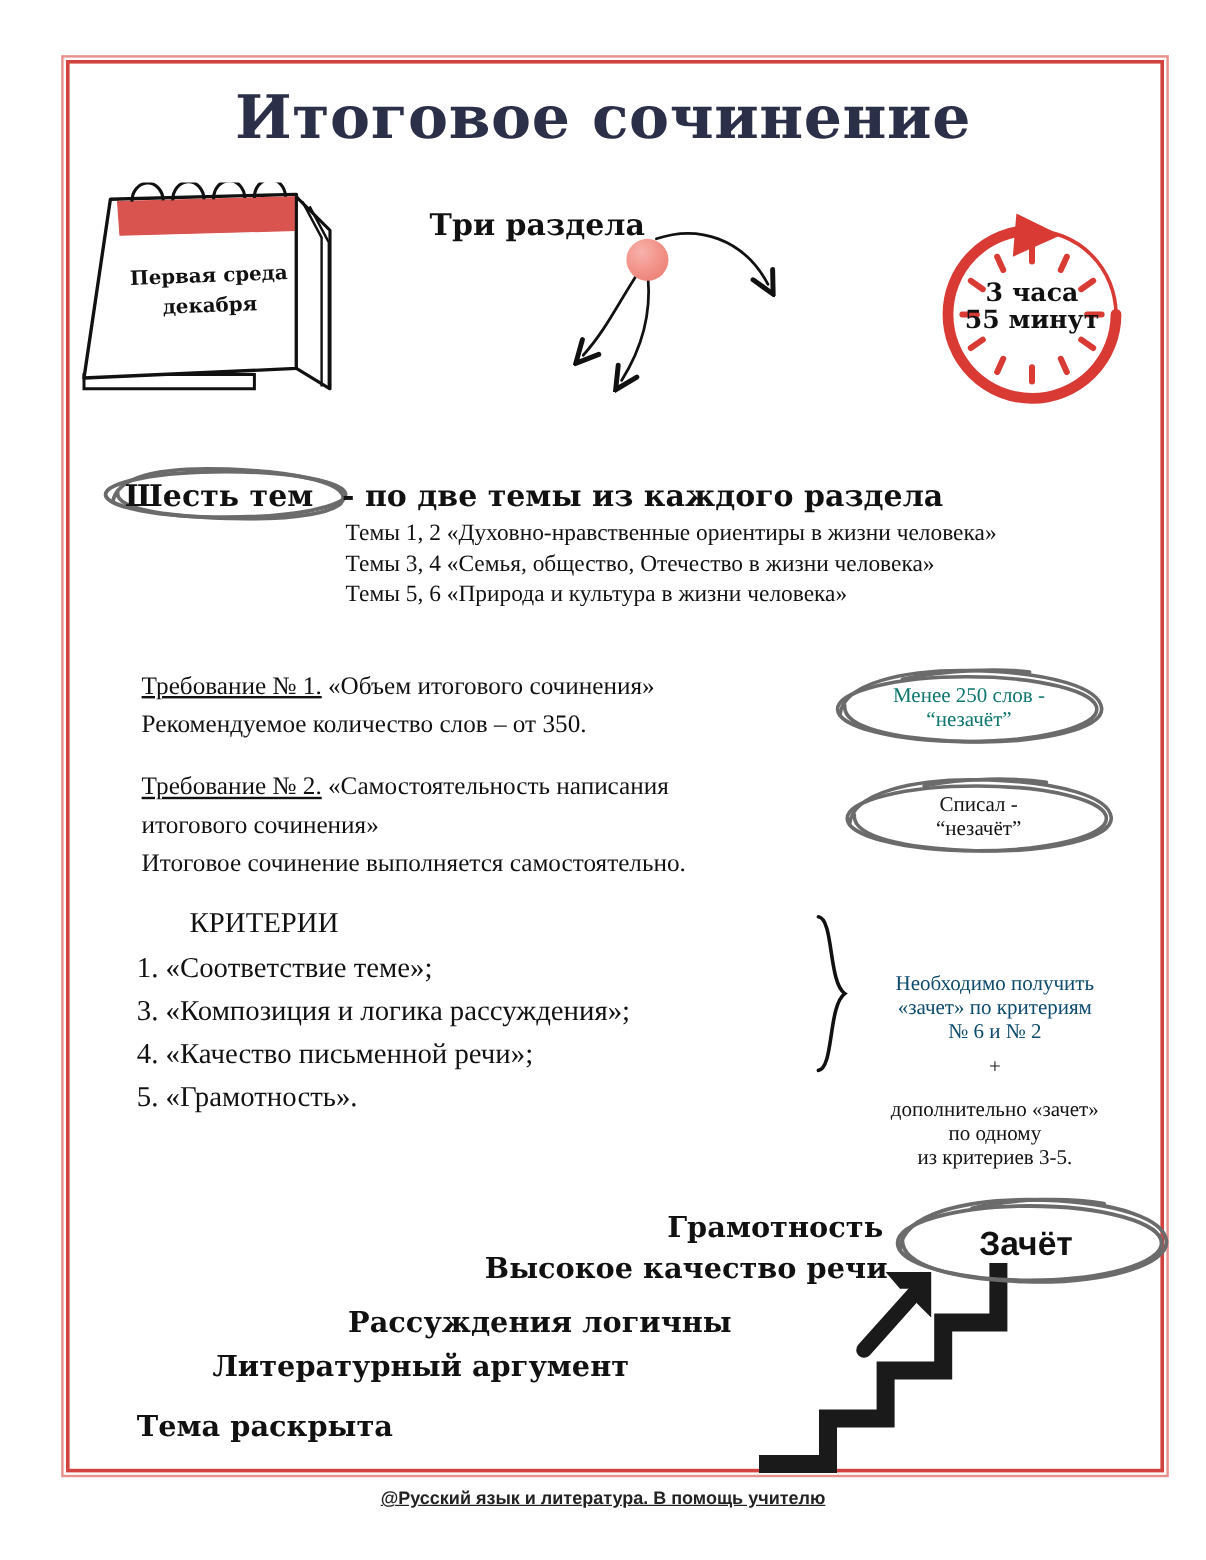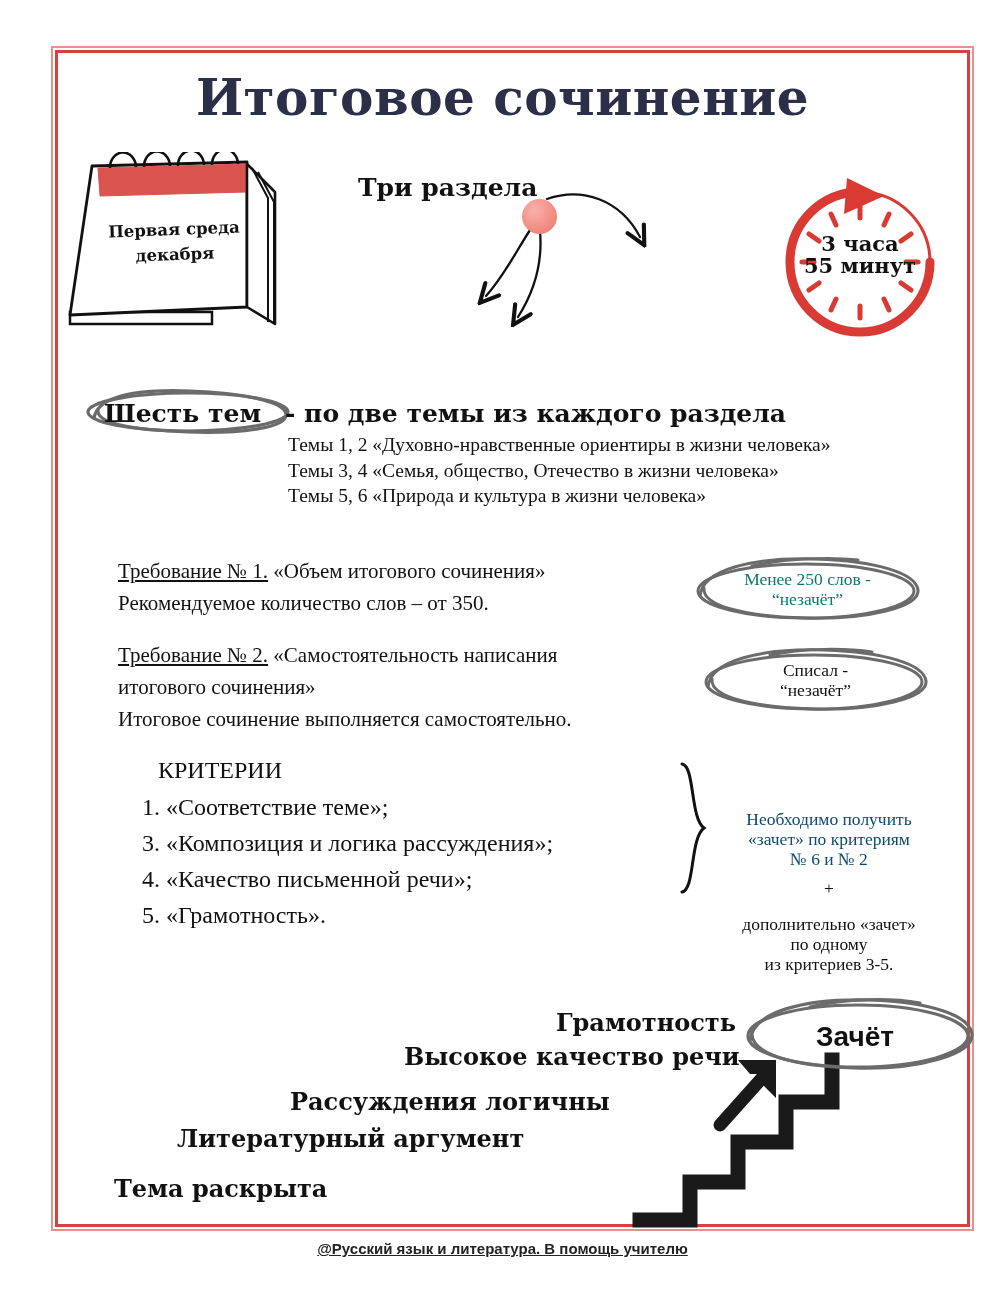--- a/index.html
+++ b/index.html
@@ -112,21 +112,21 @@
     font-size: 17.5px; line-height: 1.12; color: #111;
   }
 
   
   #crit-head {
     position: absolute; left: 114px; top: 757px;
     font-size: 24px; color: #111; margin-left: 44px;
   }
   #crit-list {
     position: absolute; left: 114px; top: 789px; width: 580px;
-    font-size: 24px; line-height: 1.50; color: #111; margin-left: 28px;
+    font-size: 24px; line-height: 1.50; color: #111;
   }
   #brace { position: absolute; left: 676px; top: 762px; }
   #brace-note {
     position: absolute; left: 710px; top: 810px; width: 238px; text-align: center;
     font-size: 17.5px; line-height: 1.14; color: #0c4a6e;
   }
   #brace-plus {
     position: absolute; left: 710px; top: 878px; width: 238px; text-align: center;
     font-size: 17.5px; color: #111;
   }

